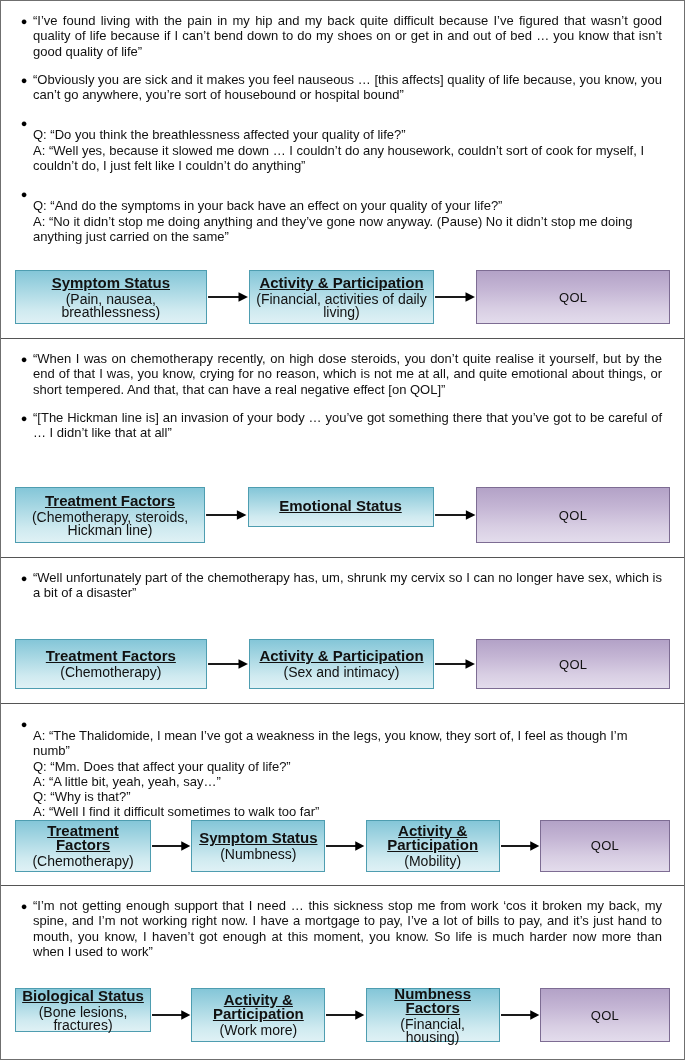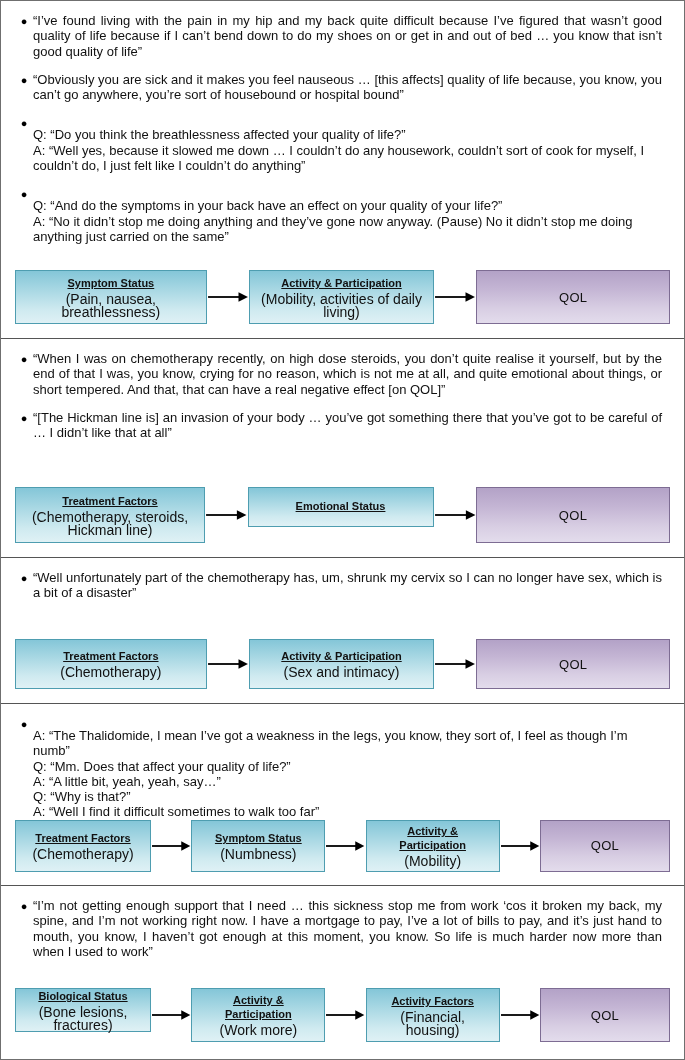--- a/index.html
+++ b/index.html
@@ -90,21 +90,21 @@
     text-align: center;
     padding: 4px 6px;
   }
 
   .node.qol {
     border: 1px solid #7d6c93;
     background: linear-gradient(to bottom, #b3a2c7 0%, #c4b5d4 35%, #d8cee3 72%, #e3dcec 100%);
   }
 
   .node-title {
-    font-size: 11px;
+    font-size: 15px;
     font-weight: bold;
     text-decoration: underline;
     line-height: 14px;
     margin-bottom: 3px;
   }
   .node-sub {
     font-size: 14px;
     line-height: 12.6px;
     white-space: pre-line;
   }
@@ -154,21 +154,21 @@
           <div class="node-sub">(Pain, nausea, breathlessness)</div>
         </div>
         <div class="arrow" style="min-width: 42px;">
           <svg viewBox="0 0 40 14" preserveAspectRatio="none">
             <path d="M1 7 H31" stroke="#000" stroke-width="1.8" fill="none" vector-effect="non-scaling-stroke"></path>
             <path d="M30 2.2 L39 7 L30 11.8 Z" fill="#000"></path>
           </svg>
         </div>
         <div class="node" style="width: 186px; height: 54px;">
           <div class="node-title">Activity &amp; Participation</div>
-          <div class="node-sub">(Mobility, activities of daily living)</div>
+          <div class="node-sub">(Financial, activities of daily living)</div>
         </div>
         <div class="arrow" style="min-width: 42px;">
           <svg viewBox="0 0 40 14" preserveAspectRatio="none">
             <path d="M1 7 H31" stroke="#000" stroke-width="1.8" fill="none" vector-effect="non-scaling-stroke"></path>
             <path d="M30 2.2 L39 7 L30 11.8 Z" fill="#000"></path>
           </svg>
         </div>
         <div class="node qol" style="width: 194px; height: 54px;">
           <div class="node-qol-label">QOL</div>
         </div>
@@ -313,21 +313,21 @@
           <div class="node-title">Activity &amp; Participation</div>
           <div class="node-sub">(Work more)</div>
         </div>
         <div class="arrow" style="min-width: 32px;">
           <svg viewBox="0 0 40 14" preserveAspectRatio="none">
             <path d="M1 7 H31" stroke="#000" stroke-width="1.8" fill="none" vector-effect="non-scaling-stroke"></path>
             <path d="M30 2.2 L39 7 L30 11.8 Z" fill="#000"></path>
           </svg>
         </div>
         <div class="node" style="width: 134px; height: 54px;">
-          <div class="node-title">Activity Factors</div>
+          <div class="node-title">Numbness Factors</div>
           <div class="node-sub">(Financial, housing)</div>
         </div>
         <div class="arrow" style="min-width: 32px;">
           <svg viewBox="0 0 40 14" preserveAspectRatio="none">
             <path d="M1 7 H31" stroke="#000" stroke-width="1.8" fill="none" vector-effect="non-scaling-stroke"></path>
             <path d="M30 2.2 L39 7 L30 11.8 Z" fill="#000"></path>
           </svg>
         </div>
         <div class="node qol" style="width: 130px; height: 54px;">
           <div class="node-qol-label">QOL</div>

